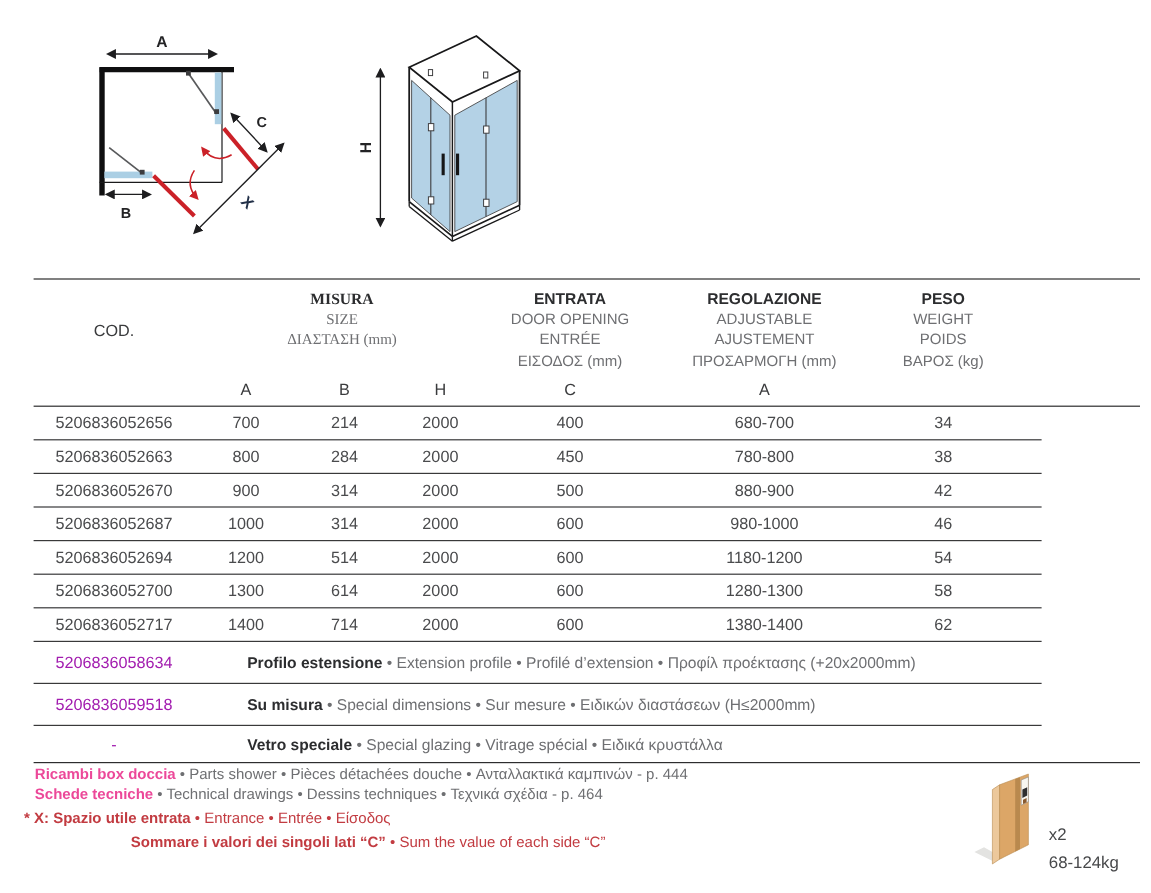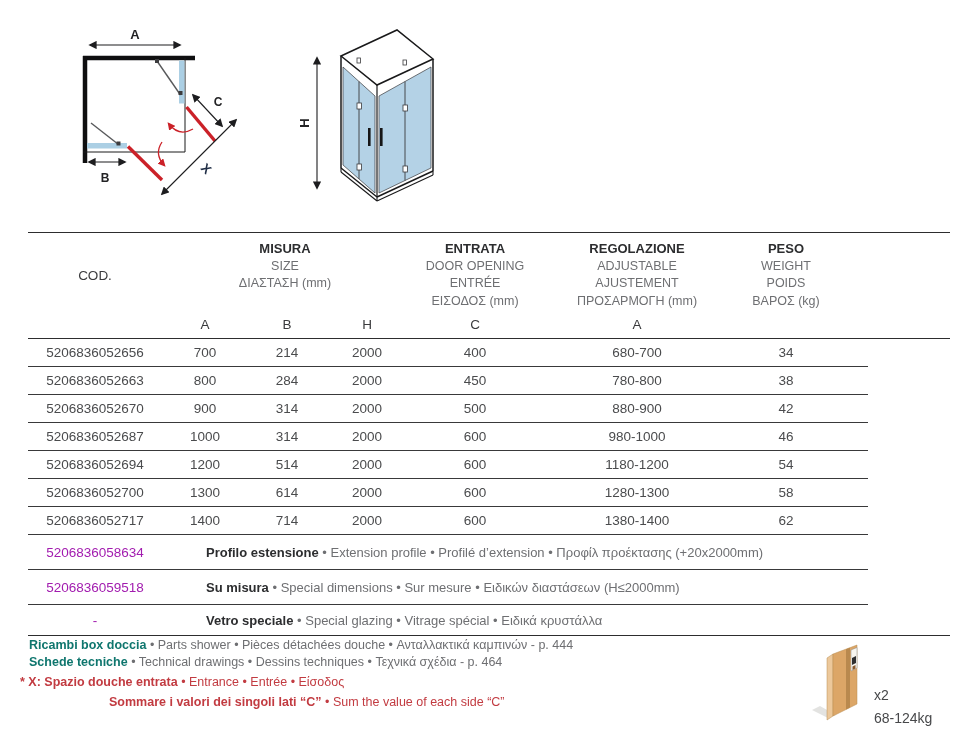--- a/index.html
+++ b/index.html
@@ -11,38 +11,38 @@
   .planSvg{position:absolute;left:58px;top:22px;}
   .isoSvg{position:absolute;left:288px;top:18px;}
 
   
   .tableWrap{position:absolute;left:28px;top:232px;width:922px;
              border-top:1.2px solid #2d2d2e;border-bottom:1.2px solid #2d2d2e;}
   .grid{display:grid;grid-template-columns:134px 86px 78px 82px 134px 190px 108px 1fr;}
   .hdrGrid{padding-top:7px;}
   .codHead{grid-column:1;align-self:center;text-align:center;font-size:13.5px;color:#3a3b3d;}
   .grp{text-align:center;}
-  .grp.g1{grid-column:2/5;} .grp.g2{grid-column:5;} .grp.g3{grid-column:6;} .grp.g4{grid-column:7;}
+  .grp.g1{grid-column:2/5;font-family:Liberation Serif, serif;} .grp.g2{grid-column:5;} .grp.g3{grid-column:6;} .grp.g4{grid-column:7;}
   .grpTitle{font-weight:bold;color:#2c2d2f;font-size:13px;line-height:17.5px;}
   .grpLine{color:#6e6f72;font-size:12.5px;line-height:17.5px;}
   .subGrid{height:28px;align-items:center;font-size:13.5px;color:#3a3b3d;}
   .subGrid div{text-align:center;}
   .fullSep{border-top:1.1px solid #2d2d2e;height:0;}
   .inner{width:840px;}
   .dataRow{height:27px;align-items:center;border-bottom:1px solid #39393a;font-size:13.5px;color:#4a4b4d;}
   .dataRow div{text-align:center;}
   .spRow{display:grid;grid-template-columns:134px 1fr;height:34px;align-items:center;border-bottom:1px solid #39393a;}
   .spRow.noline{border-bottom:none;height:30px;}
   .spCod{text-align:center;font-size:13.5px;color:#a21caf;}
   .spText{font-size:13px;color:#6e6f72;}
   .spBold{font-weight:bold;color:#2c2d2f;padding-left:44px;}
 
   
   .refs{position:absolute;left:29px;top:637px;font-size:12.5px;line-height:16.5px;color:#6e6f72;}
-  .refs .b{font-weight:bold;color:#0f766e;}
+  .refs .b{font-weight:bold;color:#ec4899;}
   .notes{position:absolute;left:20px;top:673px;font-size:12.5px;line-height:19.5px;color:#c23b41;}
   .notes .b{font-weight:bold;}
   .notes .ind{margin-left:89px;}
   .pkgSvg{position:absolute;left:810px;top:638px;}
   .pkgText{position:absolute;left:874px;top:684px;font-size:14px;line-height:23px;color:#47484a;}
 </style>
 </head>
 <body>
 
 <div class="page">
@@ -240,21 +240,21 @@
       <div class="spText"><span class="spBold">Vetro speciale</span><span> • Special glazing • Vitrage spécial • Ειδικά κρυστάλλα</span></div>
     </div>
   </div>
 
   <div class="refs">
     <div><span class="b">Ricambi box doccia</span><span> • Parts shower • Pièces détachées douche • Ανταλλακτικά καμπινών - p. 444</span></div>
     <div><span class="b">Schede tecniche</span><span> • Technical drawings • Dessins techniques • Τεχνικά σχέδια - p. 464</span></div>
   </div>
 
   <div class="notes">
-    <div><span class="b">* X: Spazio douche entrata</span><span> • Entrance • Entrée • Είσοδος</span></div>
+    <div><span class="b">* X: Spazio utile entrata</span><span> • Entrance • Entrée • Είσοδος</span></div>
     <div class="ind"><span class="b">Sommare i valori dei singoli lati “C”</span><span> • Sum the value of each side “C”</span></div>
   </div>
 
   <svg class="pkgSvg" width="58" height="84" viewBox="0 0 58 84">
     <polygon points="2,72 18,80 26,77 10,68" fill="#e3e3e1"></polygon>
     <polygon points="17,20 23,16 23,78 17,82" fill="#ecc89b" stroke="#b98c51" stroke-width="0.5"></polygon>
     <polygon points="23,16 47,7 47,66 23,78" fill="#dca667" stroke="#b98c51" stroke-width="0.5"></polygon>
     <polygon points="36,11.2 40,9.7 40,69.5 36,71.5" fill="#b9894e"></polygon>
     <polygon points="41,12 47,9.5 47,30 41,33" fill="#f8f6f0" stroke="#8a8a88" stroke-width="0.5"></polygon>
     <polygon points="42,20 46,18 46,25 42,27" fill="#2f2f30"></polygon>

